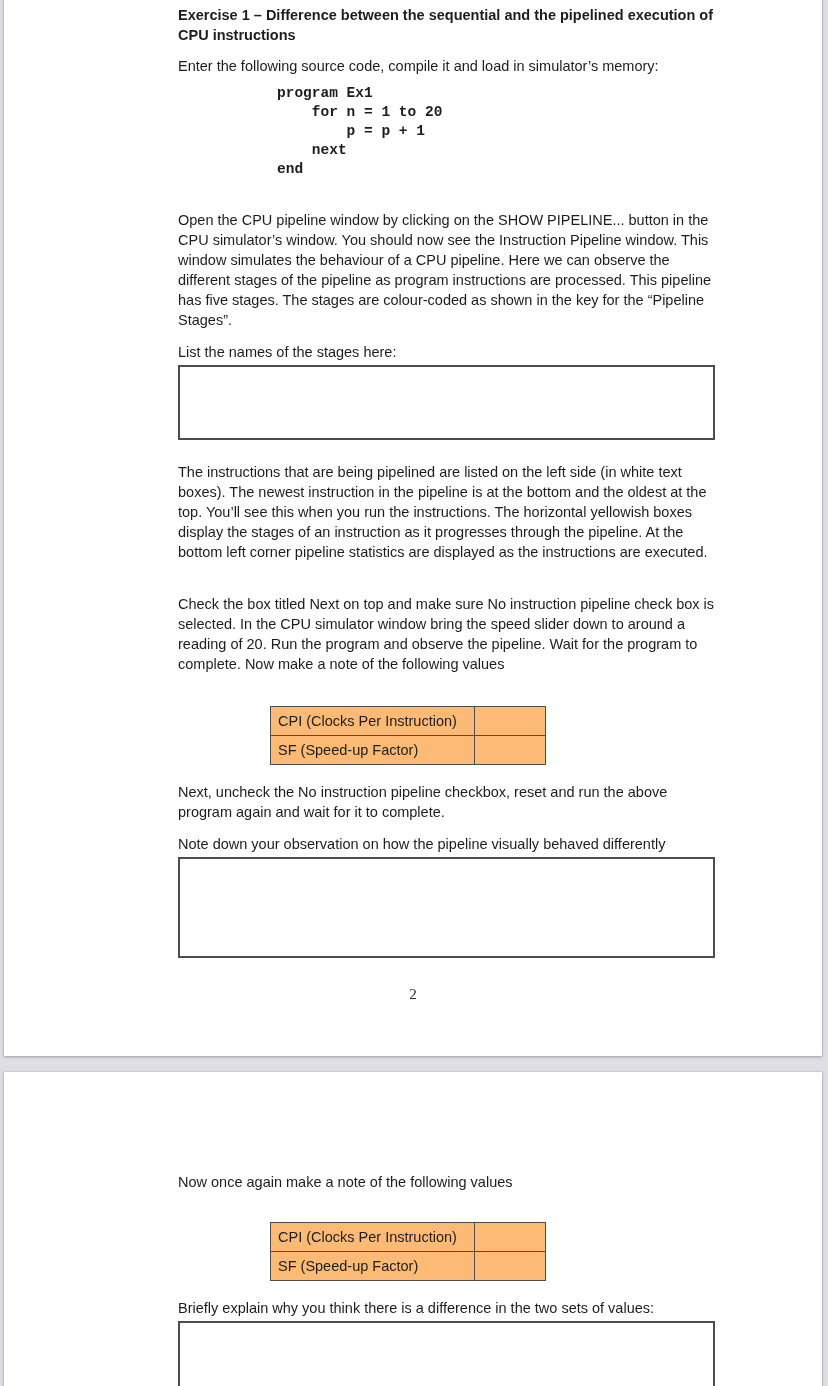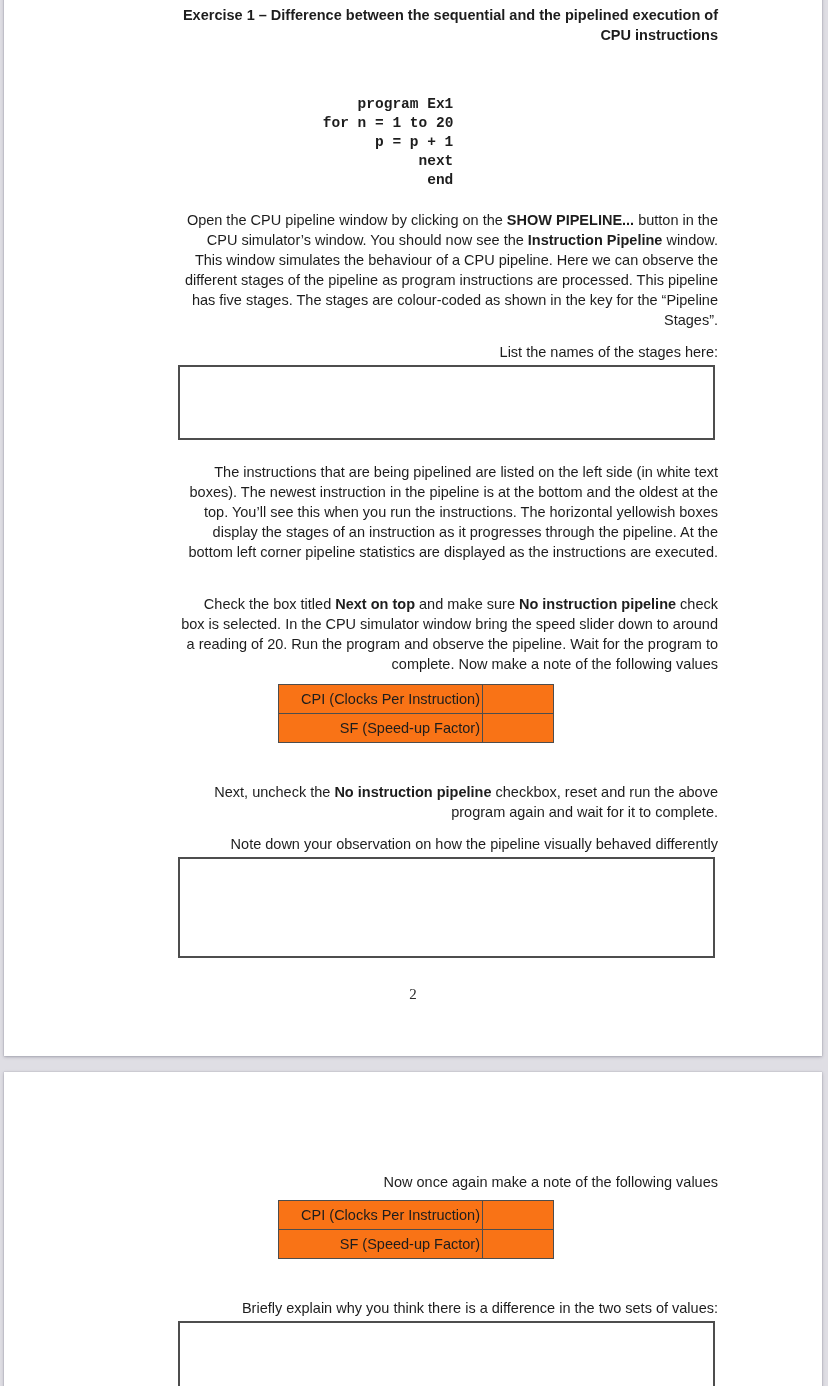--- a/index.html
+++ b/index.html
@@ -8,60 +8,62 @@
     background:#dfdee4;
     font-family:"Liberation Sans",sans-serif;
     color:#1d1d1d;
   }
   .page{
     position:absolute;left:4px;width:818px;background:#ffffff;
     box-shadow:0 1px 3px rgba(98,98,115,.45), 0 0 1px rgba(120,120,135,.5);
   }
   #page1{top:-6px;height:1062px;}
   #page2{top:1072px;height:500px;}
-  .page > *{position:absolute;text-align:right;}
+  .page > *{position:absolute;}
   .t{
     left:174px;width:540px;margin:0;
     font-size:14.5px;line-height:20px;
   }
   .title{font-weight:bold;}
   .code{
-    left:273px;margin:11px;
+    left:273px;margin:0;
     font-family:"Liberation Mono","DejaVu Sans Mono",monospace;
     font-weight:bold;font-size:14.5px;line-height:19px;
     white-space:pre;
   }
   .ansbox{
     left:174px;width:537px;box-sizing:border-box;
     border:2px solid #4d4d4d;background:#ffffff;
     font-size:14.5px;padding:3px 6px;
   }
   table.vtable{
-    left:274px;border-collapse:collapse;table-layout:fixed;
-    background:#f97316;
+    left:266px;border-collapse:collapse;table-layout:fixed;
+    background:#fdba74;
+    margin-top:22px;
   }
   table.vtable td{
     border:1.5px solid #4d4d4d;
     font-size:14.5px;line-height:18px;
     padding:5px 2px 5px 7px;vertical-align:middle;
   }
   td.lbl{width:194px;}
   td.val{width:61px;}
   .pagenum{
     left:0;width:100%;text-align:center;
     font-family:"Liberation Serif",serif;font-size:15px;color:#2a2a2a;
   }
-  b{font-weight:bold;}
+  b{font-weight:normal;}
 </style>
 </head>
 <body>
 
 <div class="page" id="page1">
   <p class="t title" style="top:11px">Exercise 1 – Difference between the sequential and the pipelined execution of CPU instructions</p>
 
+  <p class="t" style="top:62px">Enter the following source code, compile it and load in simulator’s memory:</p>
 
   <pre class="code" style="top:90px">program Ex1
     for n = 1 to 20
         p = p + 1
     next
 end</pre>
 
   <p class="t" style="top:216px"><span>Open the CPU pipeline window by clicking on the </span><b>SHOW PIPELINE...</b><span> button in the CPU simulator’s window. You should now see the </span><b>Instruction Pipeline</b><span> window. This window simulates the behaviour of a CPU pipeline. Here we can observe the different stages of the pipeline as program instructions are processed. This pipeline has five stages. The stages are colour-coded as shown in the key for the “Pipeline Stages”.</span></p>
 
   <p class="t" style="top:348px">List the names of the stages here:</p>

